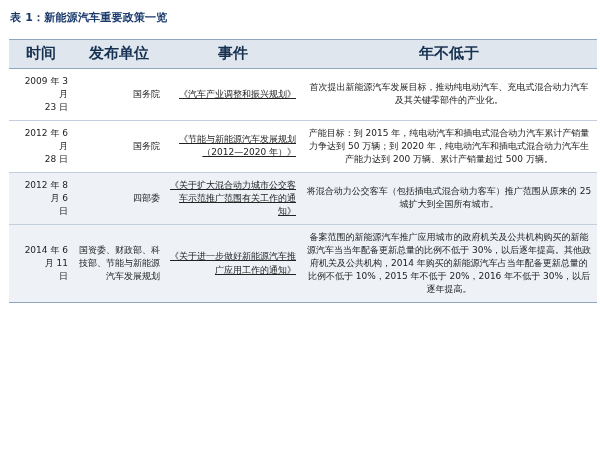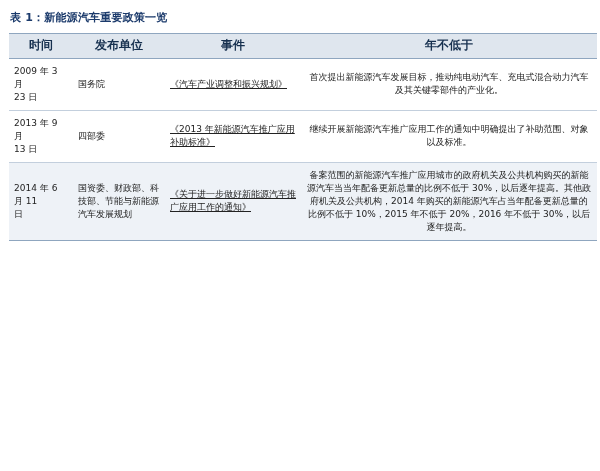--- a/index.html
+++ b/index.html
@@ -18,39 +18,39 @@
     position: relative;
     width: 600px;
     height: 471px;
     box-sizing: border-box;
     padding: 8px 6px 0 6px;
   }
   .caption {
     font-size: 11px;
     font-weight: bold;
     color: #1b3a6b;
-    margin: 2px 0 8px 4px;
+    margin: 2px 0 14px 4px;
     letter-spacing: 0.2px;
   }
   table.policy {
     border-collapse: collapse;
     width: 588px;
     margin-left: 3px;
     table-layout: fixed;
   }
   table.policy col.c-time { width: 64px; }
   table.policy col.c-unit { width: 92px; }
   table.policy col.c-event { width: 136px; }
   table.policy col.c-content { width: 296px; }
 
   table.policy thead th {
     background: #dfe6ee;
     border-top: 1.5px solid #8fa6bf;
     border-bottom: 1px solid #8fa6bf;
-    font-size: 12px;
+    font-size: 15px;
     font-weight: bold;
     color: #16304f;
     padding: 4px 2px;
     text-align: center;
     line-height: 1.3;
   }
   table.policy tbody td {
     font-size: 9px;
     line-height: 1.45;
     padding: 6px 5px;
@@ -58,21 +58,21 @@
     border-bottom: 1px solid #c3cfdd;
     color: #222222;
   }
   table.policy tbody tr.alt td {
     background: #eef2f7;
   }
   table.policy tbody tr:last-child td {
     border-bottom: 1.5px solid #8fa6bf;
   }
   td.time, td.unit, td.event {
-    text-align: left;
+    text-align: right;
   }
   td.content {
     text-align: center;
   }
   td.event {
     line-height: 1.5;
     text-decoration: underline;
   }
   .nowrap-cell {
     white-space: pre-line;
@@ -104,25 +104,32 @@
     </thead>
     <tbody>
       <tr>
         <td class="time nowrap-cell">2009 年 3 月
 23 日</td>
         <td class="unit">国务院</td>
         <td class="event">《汽车产业调整和振兴规划》</td>
         <td class="content">首次提出新能源汽车发展目标，推动纯电动汽车、充电式混合动力汽车及其关键零部件的产业化。</td>
       </tr>
       <tr>
-        <td class="time nowrap-cell">2013 年 9 月
-13 日</td>
+        <td class="time nowrap-cell">2012 年 6 月
+28 日</td>
+        <td class="unit">国务院</td>
+        <td class="event">《节能与新能源汽车发展规划（2012—2020 年）》</td>
+        <td class="content">产能目标：到 2015 年，纯电动汽车和插电式混合动力汽车累计产销量力争达到 50 万辆；到 2020 年，纯电动汽车和插电式混合动力汽车生产能力达到 200 万辆、累计产销量超过 500 万辆。</td>
+      </tr>
+      <tr class="alt">
+        <td class="time nowrap-cell">2012 年 8 月 6
+日</td>
         <td class="unit">四部委</td>
-        <td class="event">《2013 年新能源汽车推广应用补助标准》</td>
-        <td class="content">继续开展新能源汽车推广应用工作的通知中明确提出了补助范围、对象以及标准。</td>
+        <td class="event">《关于扩大混合动力城市公交客车示范推广范围有关工作的通知》</td>
+        <td class="content">将混合动力公交客车（包括插电式混合动力客车）推广范围从原来的 25 城扩大到全国所有城市。</td>
       </tr>
       <tr class="alt">
         <td class="time nowrap-cell">2014 年 6 月 11
 日</td>
         <td class="unit">国资委、财政部、科技部、节能与新能源汽车发展规划</td>
         <td class="event">《关于进一步做好新能源汽车推广应用工作的通知》</td>
         <td class="content">备案范围的新能源汽车推广应用城市的政府机关及公共机构购买的新能源汽车当当年配备更新总量的比例不低于 30%，以后逐年提高。其他政府机关及公共机构，2014 年购买的新能源汽车占当年配备更新总量的比例不低于 10%，2015 年不低于 20%，2016 年不低于 30%，以后逐年提高。</td>
       </tr>
     </tbody>
   </table>

